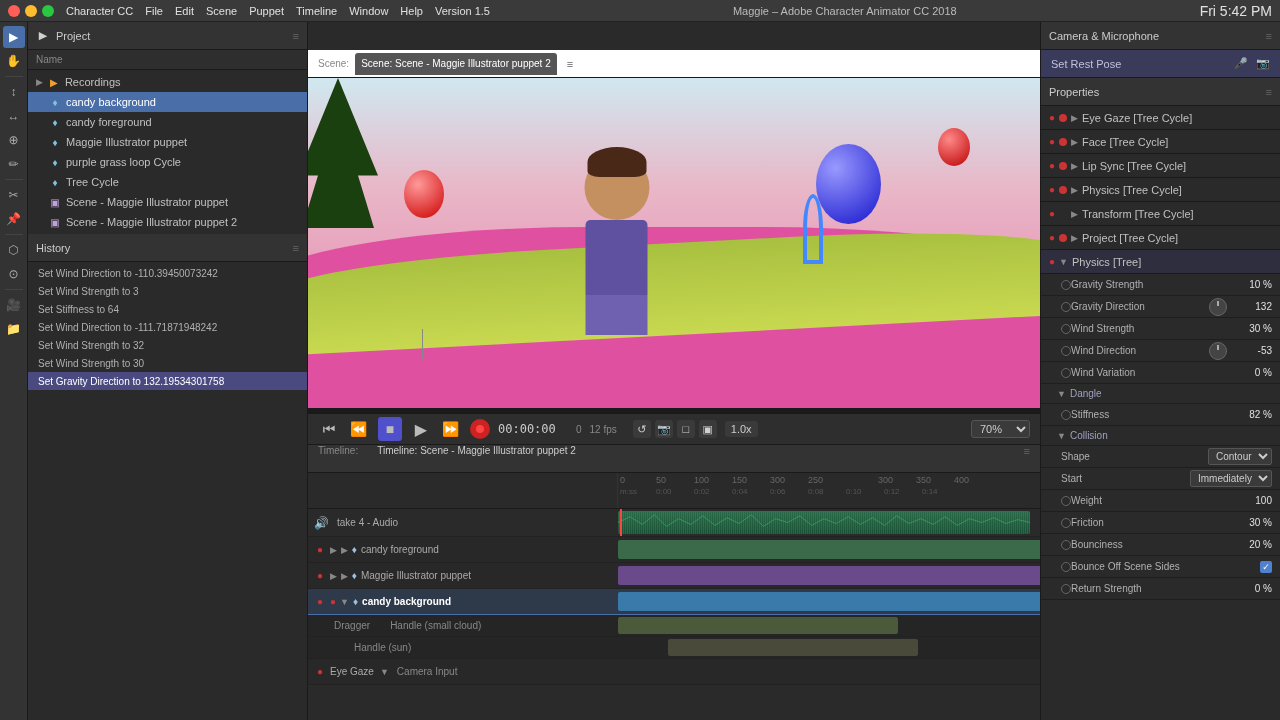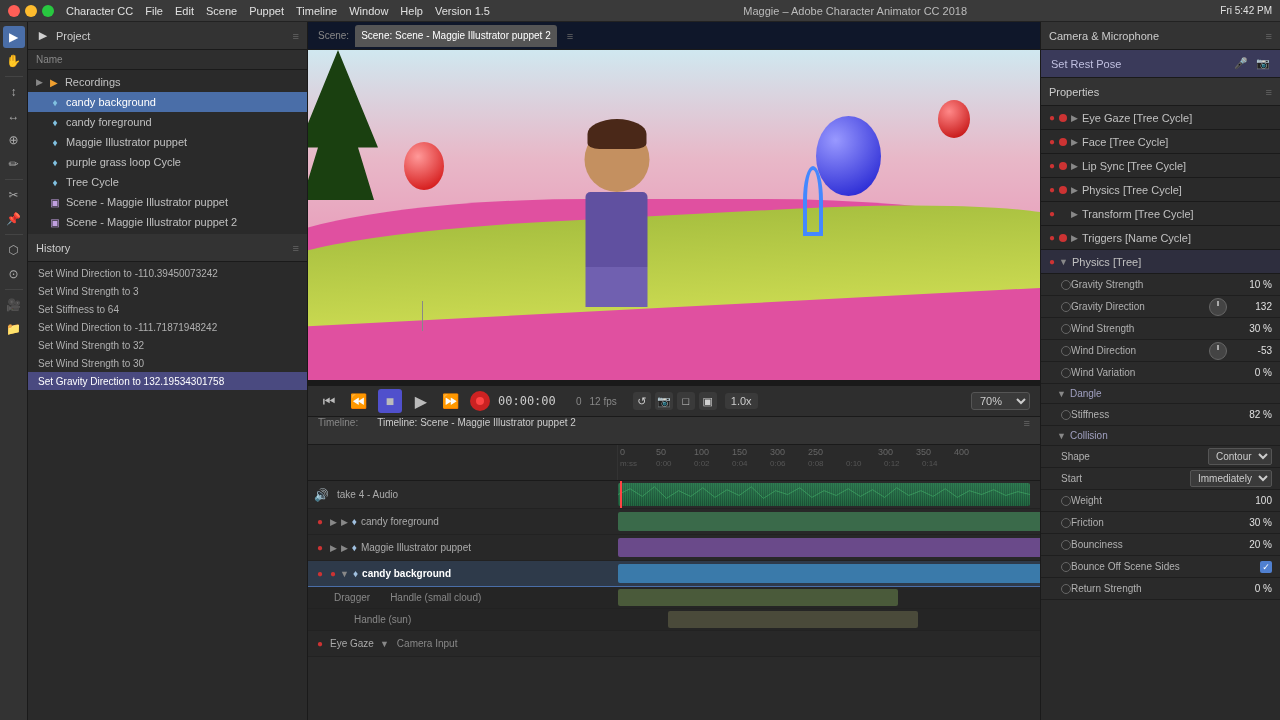--- a/index.html
+++ b/index.html
@@ -28,21 +28,21 @@
       flex-shrink: 0;
       border-bottom: 1px solid #222;
     }
     .menu-bar span { cursor: default; }
     .window-controls { display: flex; gap: 5px; align-items: center; }
     .wc { width: 12px; height: 12px; border-radius: 50%; }
     .wc-close { background: #ff5f57; }
     .wc-min { background: #febc2e; }
     .wc-max { background: #28c840; }
     .menu-title { flex: 1; text-align: center; font-size: 11px; color: #bbb; }
-    .menu-right { display: flex; align-items: flex-end; gap: 8px; font-size: 10px; }
+    .menu-right { display: flex; align-items: flex-end; gap: 8px; font-size: 14px; }
 
     
     .main-layout {
       flex: 1;
       display: flex;
       overflow: hidden;
     }
 
     
     .left-panel {
@@ -145,27 +145,28 @@
     .center-panel {
       flex: 1;
       display: flex;
       flex-direction: column;
       overflow: hidden;
     }
 
     
     .scene-header {
       height: 28px;
-      background: #0f172a;
+      background: #ffffff;
       display: flex;
       align-items: center;
       padding: 0 10px;
       gap: 6px;
       border-bottom: 1px solid #1a1a1a;
       flex-shrink: 0;
+      margin-top: 28px;
     }
     .scene-tab {
       height: 22px;
       background: #444;
       border-radius: 3px 3px 0 0;
       padding: 0 10px;
       display: flex;
       align-items: center;
       font-size: 11px;
       color: #ccc;
@@ -780,21 +781,21 @@
         <span class="eye-on" style="color:#cc3333; font-size:10px;">●</span>
         <span style="width:8px;"></span>
         <span style="color:#888; font-size:9px;">▶</span>
         <span>Transform [Tree Cycle]</span>
       </div>
 
       <div class="prop-section-header">
         <span class="eye-on" style="color:#cc3333; font-size:10px;">●</span>
         <span class="red-dot"></span>
         <span style="color:#888; font-size:9px;">▶</span>
-        <span>Triggers [Name Cycle]</span>
+        <span>Project [Tree Cycle]</span>
       </div>
 
       <div class="prop-section-header" style="background:#2e2e3e;">
         <span class="eye-on" style="color:#cc3333; font-size:10px;">●</span>
         <span style="color:#888; font-size:9px;">▼</span>
         <span>Physics [Tree]</span>
       </div>
 
       <div class="prop-row">
         <div class="prop-radio"></div>

